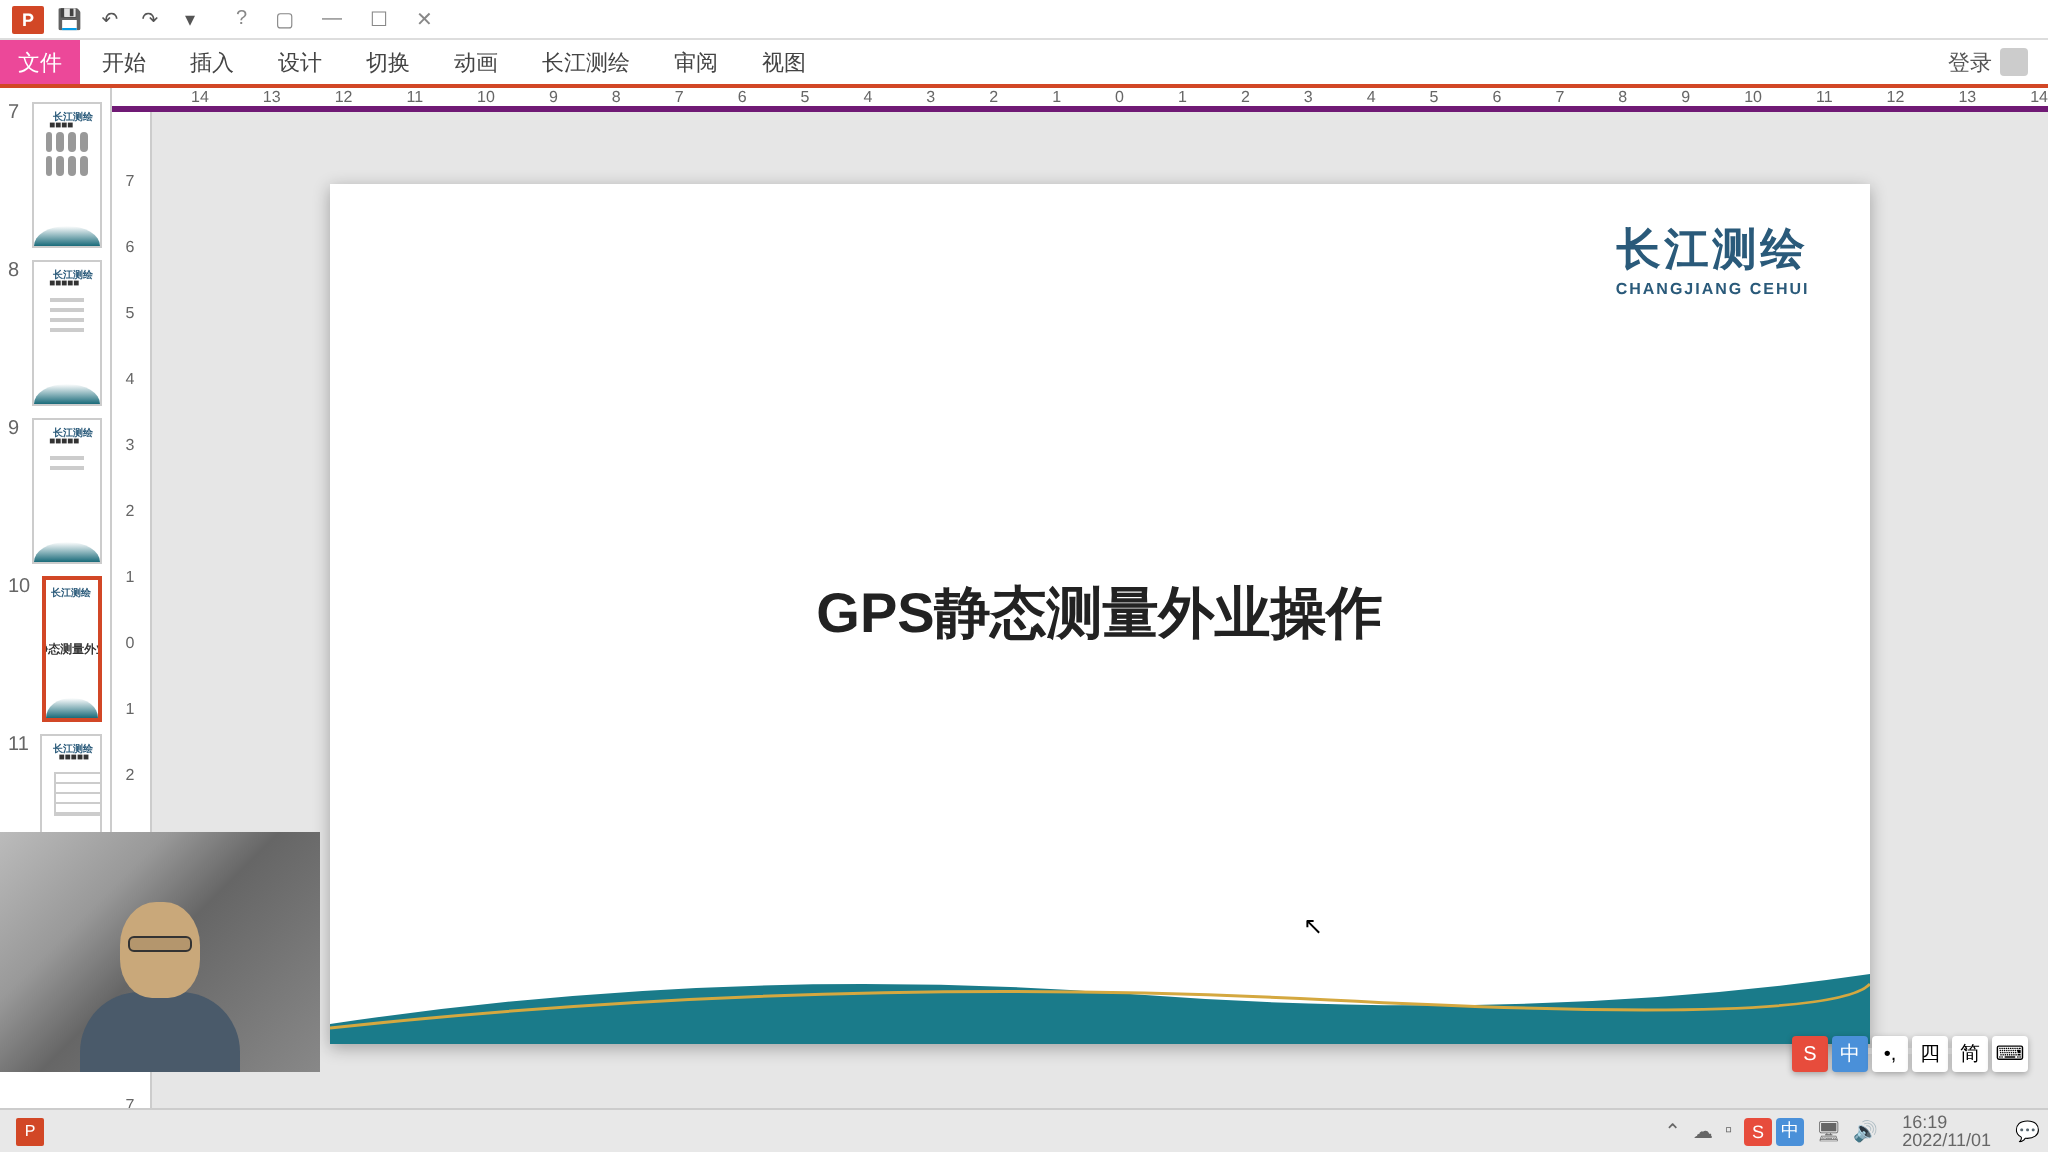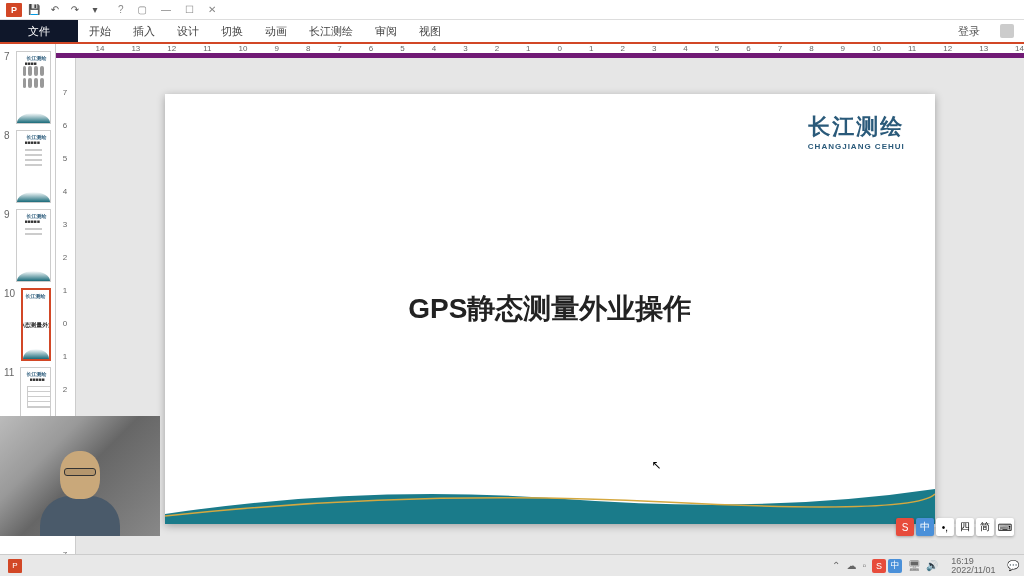--- a/index.html
+++ b/index.html
@@ -6,23 +6,23 @@
 body { width: 1024px; height: 576px; overflow: hidden; background: #fff; position: relative; }
 
 .titlebar { height: 20px; background: #fff; display: flex; align-items: center; font-size: 10px; color: #666; border-bottom: 1px solid #ddd; }
 .titlebar .qat { display: flex; gap: 6px; padding: 0 6px; align-items: center; }
 .titlebar .qat-icon { width: 14px; height: 14px; display: flex; align-items: center; justify-content: center; font-size: 10px; color: #555; }
 .titlebar .ppt-icon { background: #d24726; color: #fff; font-weight: bold; width: 16px; height: 14px; font-size: 9px; border-radius: 1px; }
 .titlebar .title-text { flex: 1; text-align: center; color: #888; font-size: 10px; }
 .titlebar .win-controls { display: flex; gap: 14px; padding: 0 10px; color: #888; font-size: 10px; }
 
 .ribbon-tabs { height: 22px; background: #fff; display: flex; align-items: stretch; font-size: 11px; }
-.ribbon-tabs .file-tab { background: #0f172a; color: #fff; padding: 0 28px; display: flex; align-items: center; }
+.ribbon-tabs .file-tab { background: #ec4899; color: #fff; padding: 0 9px; display: flex; align-items: center; }
 .ribbon-tabs .tab { padding: 0 11px; display: flex; align-items: center; color: #444; cursor: pointer; }
-.ribbon-tabs .login { margin-left: auto; padding: 0 10px; display: flex; align-items: center; gap: 20px; color: #555; }
+.ribbon-tabs .login { margin-left: auto; padding: 0 10px; display: flex; align-items: center; gap: 4px; color: #555; }
 .login-avatar { width: 14px; height: 14px; background: #ccc; border-radius: 2px; }
 
 .ribbon-border { height: 2px; background: #d24726; }
 
 .workspace { display: flex; height: 472px; background: #e6e6e6; }
 
 .thumb-panel { width: 165px; background: #fff; overflow-y: auto; border-right: 1px solid #ccc; padding: 4px 0; }
 .thumb-item { display: flex; padding: 3px 4px; gap: 6px; }
 .thumb-item.active .thumb-slide { border: 2px solid #d24726; }
 .thumb-num { width: 12px; font-size: 10px; color: #666; text-align: right; }
@@ -32,21 +32,21 @@
 .thumb-slide .mini-title { position: absolute; top: 8px; left: 8px; font-size: 5px; color: #333; font-weight: bold; }
 .thumb-slide .mini-center { position: absolute; top: 50%; left: 50%; transform: translate(-50%,-50%); font-size: 6px; color: #333; font-weight: bold; white-space: nowrap; }
 .thumb-slide .mini-grid { position: absolute; top: 14px; left: 6px; right: 6px; display: grid; grid-template-columns: repeat(4,1fr); gap: 2px; }
 .thumb-slide .mini-grid div { height: 10px; background: #999; border-radius: 2px; }
 .thumb-slide .mini-lines { position: absolute; top: 18px; left: 8px; right: 8px; }
 .thumb-slide .mini-lines div { height: 2px; background: #ccc; margin-bottom: 3px; }
 .thumb-slide .mini-table { position: absolute; top: 18px; left: 6px; width: 60px; border: 0.5px solid #ccc; }
 .thumb-slide .mini-table-row { height: 5px; border-bottom: 0.5px solid #ccc; }
 
 .editor-area { flex: 1; display: flex; flex-direction: column; position: relative; }
-.ruler-h { height: 16px; background: #fff; border-bottom: 5px solid #701a75; display: flex; align-items: center; padding-left: 40px; font-size: 8px; color: #666; gap: 27px; }
+.ruler-h { height: 16px; background: #fff; border-bottom: 3px solid #701a75; display: flex; align-items: center; padding-left: 40px; font-size: 8px; color: #666; gap: 27px; }
 .ruler-container { flex: 1; display: flex; }
 .ruler-v { width: 20px; background: #fff; border-right: 1px solid #ccc; display: flex; flex-direction: column; align-items: center; padding-top: 30px; font-size: 8px; color: #666; gap: 24px; }
 .slide-area { flex: 1; display: flex; align-items: center; justify-content: center; background: #e6e6e6; position: relative; }
 .slide-canvas { width: 770px; height: 430px; background: #fff; box-shadow: 0 2px 8px rgba(0,0,0,0.3); position: relative; }
 .slide-logo { position: absolute; top: 18px; right: 30px; text-align: center; }
 .slide-logo-cn { font-size: 22px; font-weight: bold; color: #2a5a7a; letter-spacing: 2px; }
 .slide-logo-en { font-size: 8px; font-weight: bold; color: #2a5a7a; letter-spacing: 1px; }
 .slide-title { position: absolute; top: 50%; left: 50%; transform: translate(-50%,-50%); font-size: 28px; font-weight: bold; color: #222; }
 .slide-curve { position: absolute; bottom: 0; left: 0; right: 0; height: 50px; }
 .slide-curve svg { width: 100%; height: 100%; }

